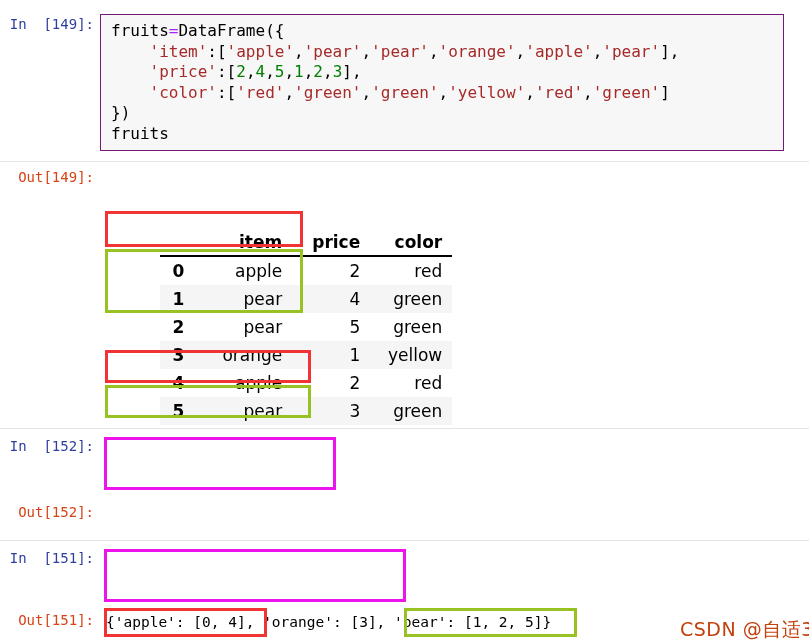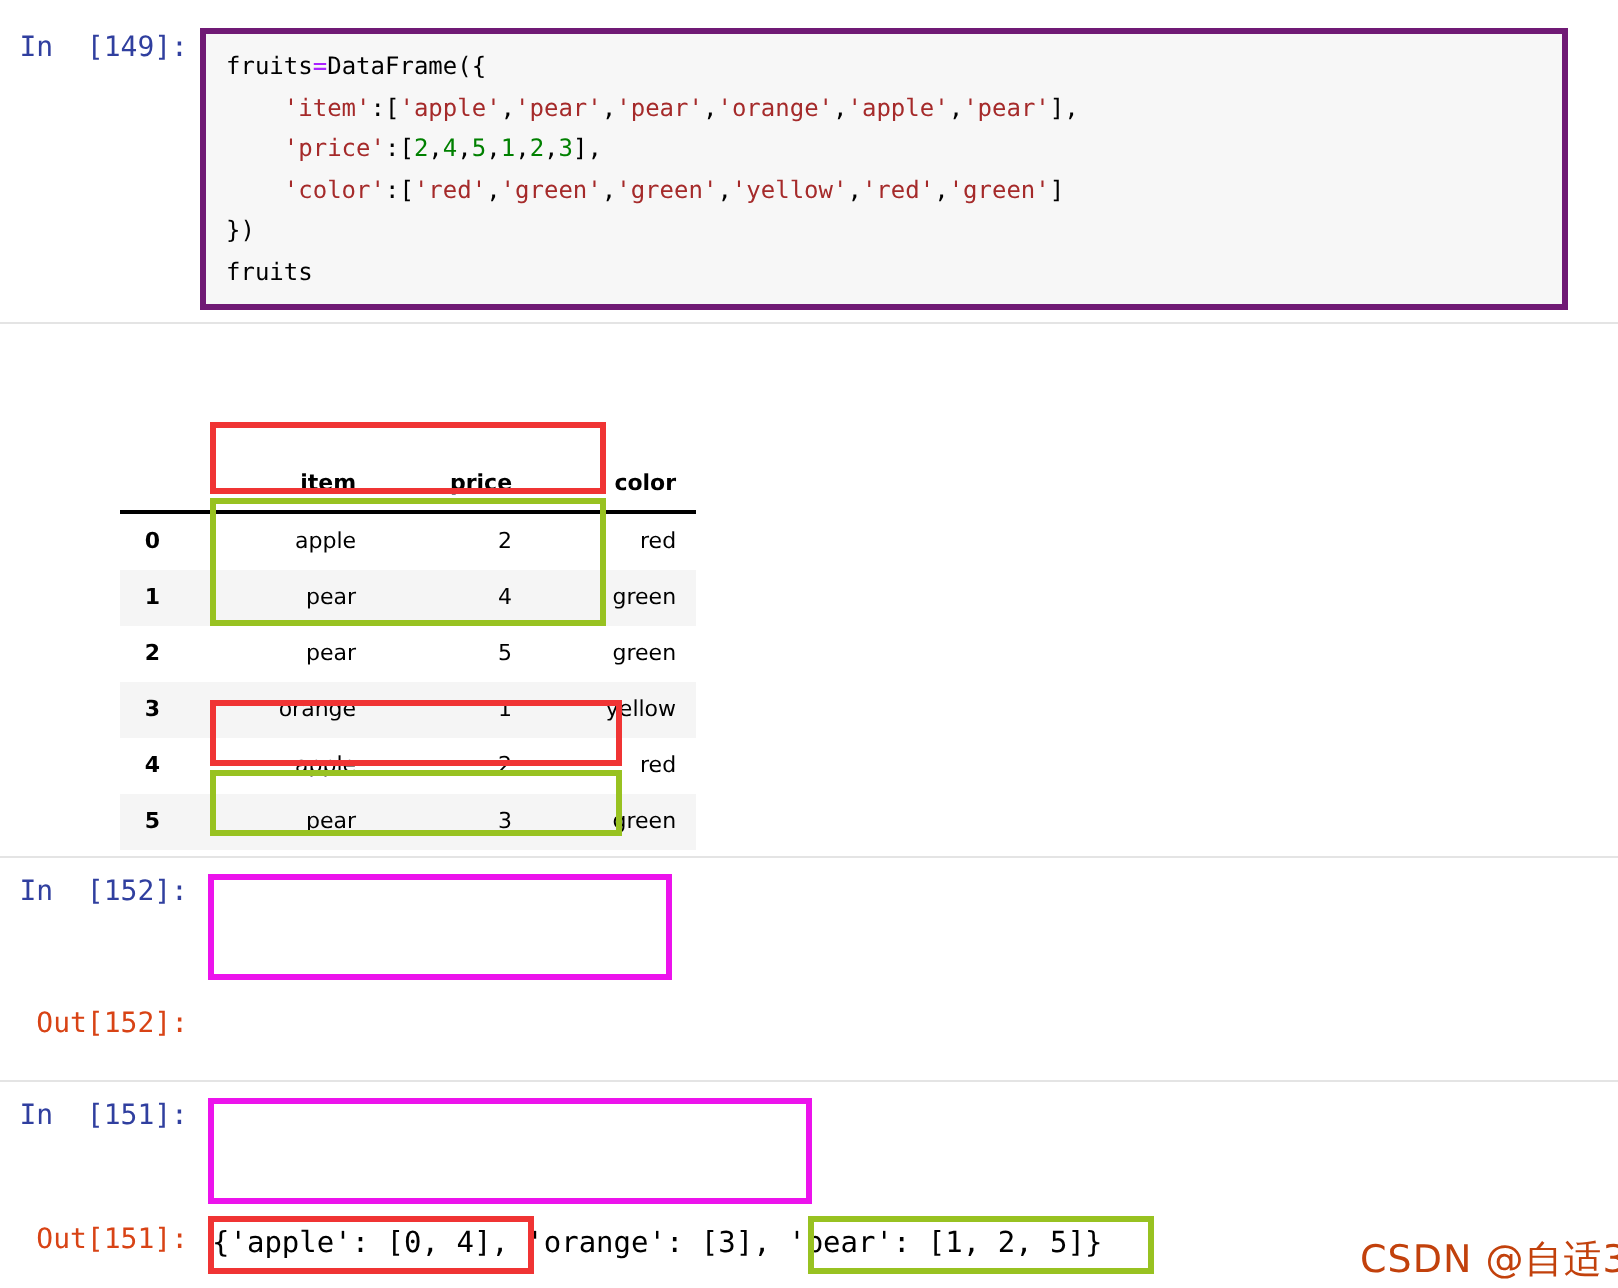--- a/index.html
+++ b/index.html
@@ -40,25 +40,25 @@
     line-height: 20px;
     white-space: pre;
     user-select: none;
   }
   .prompt.in  { color: #303F9F; }
   .prompt.out { color: #D84315; }
 
   .code-area {
     flex: 1 1 auto;
     background: #f7f7f7;
-    border: 3px solid #701a75;
+    border: 1px solid #701a75;
     box-sizing: border-box;
     padding: 6px 8px 6px 10px;
     font-family: "DejaVu Sans Mono", "Liberation Mono", monospace;
-    font-size: 12px;
+    font-size: 16px;
     line-height: 20.5px;
     white-space: pre;
     color: #000000;
   }
 
   .out-area {
     flex: 1 1 auto;
     background: #ffffff;
     box-sizing: border-box;
     padding: 2px 0 2px 8px;
@@ -78,21 +78,21 @@
 
   
   .df-wrap {
     position: relative;
     margin-left: 4px;
     display: inline-block;
   }
   table.df {
     border-collapse: collapse;
     font-family: "DejaVu Sans", "Liberation Sans", sans-serif;
-    font-size: 11px;
+    font-size: 17px;
     color: #000000;
   }
   table.df th, table.df td {
     text-align: right;
     padding: 5px 10px 5px 10px;
     border: none;
     white-space: nowrap;
     line-height: 18px;
   }
   table.df thead th {
@@ -156,20 +156,21 @@
 <span class="s-plain">    </span><span class="s-str">'item'</span><span class="s-plain">:[</span><span class="s-str">'apple'</span><span class="s-plain">,</span><span class="s-str">'pear'</span><span class="s-plain">,</span><span class="s-str">'pear'</span><span class="s-plain">,</span><span class="s-str">'orange'</span><span class="s-plain">,</span><span class="s-str">'apple'</span><span class="s-plain">,</span><span class="s-str">'pear'</span><span class="s-plain">],</span>
 <span class="s-plain">    </span><span class="s-str">'price'</span><span class="s-plain">:[</span><span class="s-num">2</span><span class="s-plain">,</span><span class="s-num">4</span><span class="s-plain">,</span><span class="s-num">5</span><span class="s-plain">,</span><span class="s-num">1</span><span class="s-plain">,</span><span class="s-num">2</span><span class="s-plain">,</span><span class="s-num">3</span><span class="s-plain">],</span>
 <span class="s-plain">    </span><span class="s-str">'color'</span><span class="s-plain">:[</span><span class="s-str">'red'</span><span class="s-plain">,</span><span class="s-str">'green'</span><span class="s-plain">,</span><span class="s-str">'green'</span><span class="s-plain">,</span><span class="s-str">'yellow'</span><span class="s-plain">,</span><span class="s-str">'red'</span><span class="s-plain">,</span><span class="s-str">'green'</span><span class="s-plain">]</span>
 <span class="s-plain">})</span>
 <span class="s-plain">fruits</span></div>
   </div>
 
   <div class="spacer-line" style="top:161px;"></div>
 
   <div style="position:absolute; left:0; top:166px; width:809px; display:flex; align-items:flex-start;">
+    <div class="prompt out" style="line-height:22px;">Out[149]:</div>
     <div class="out-area" style="padding-left:4px;">
       <div class="df-wrap">
         <table class="df">
           <thead>
             <tr>
               <th class="idxhead"></th>
               <th class="col-item">item</th>
               <th class="col-price">price</th>
               <th class="col-color">color</th>
             </tr>

